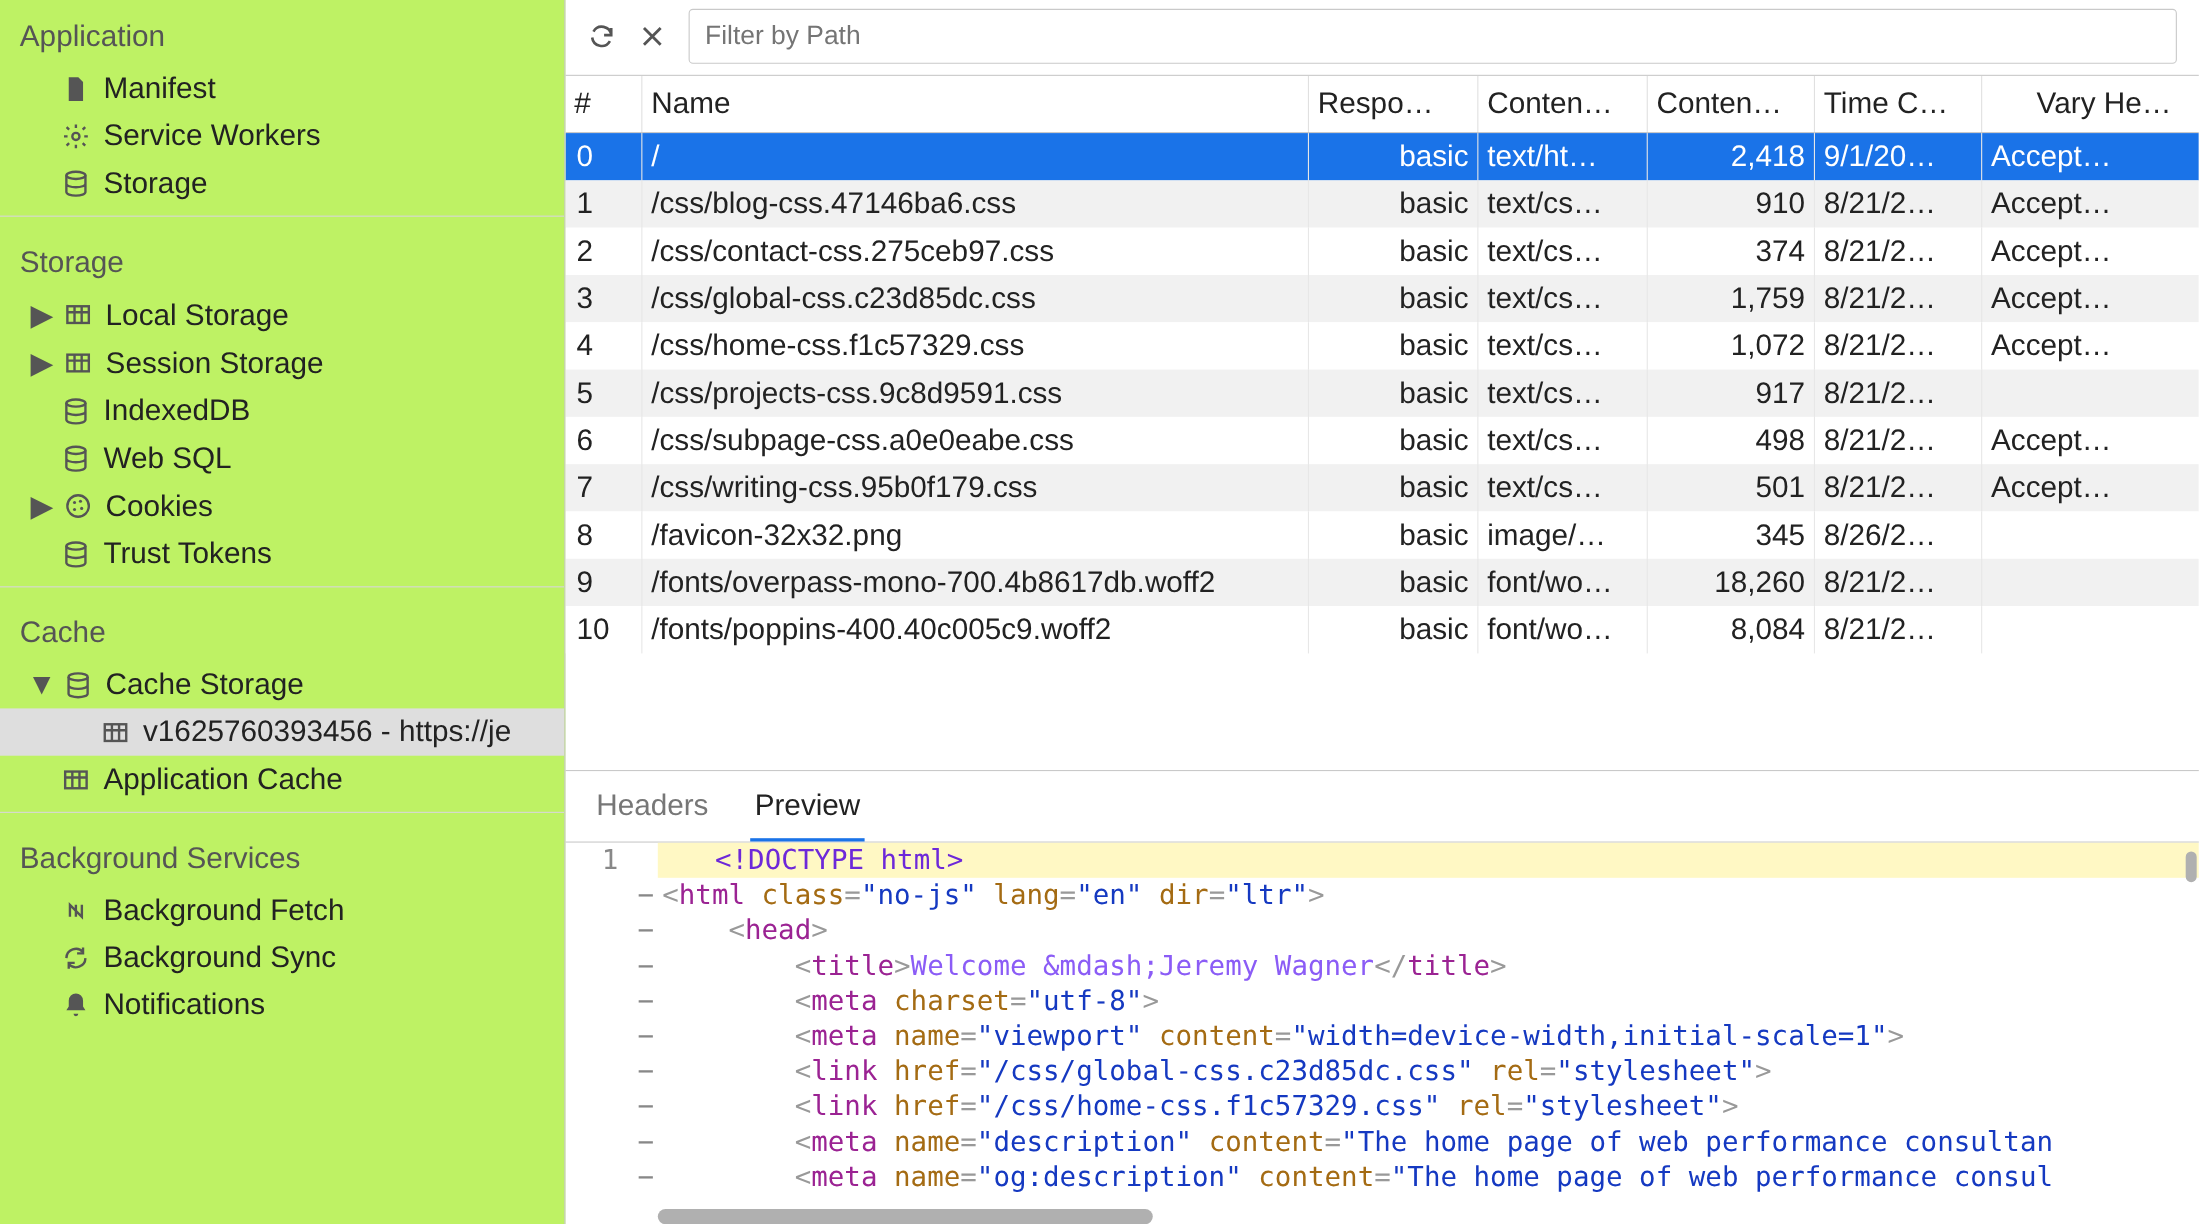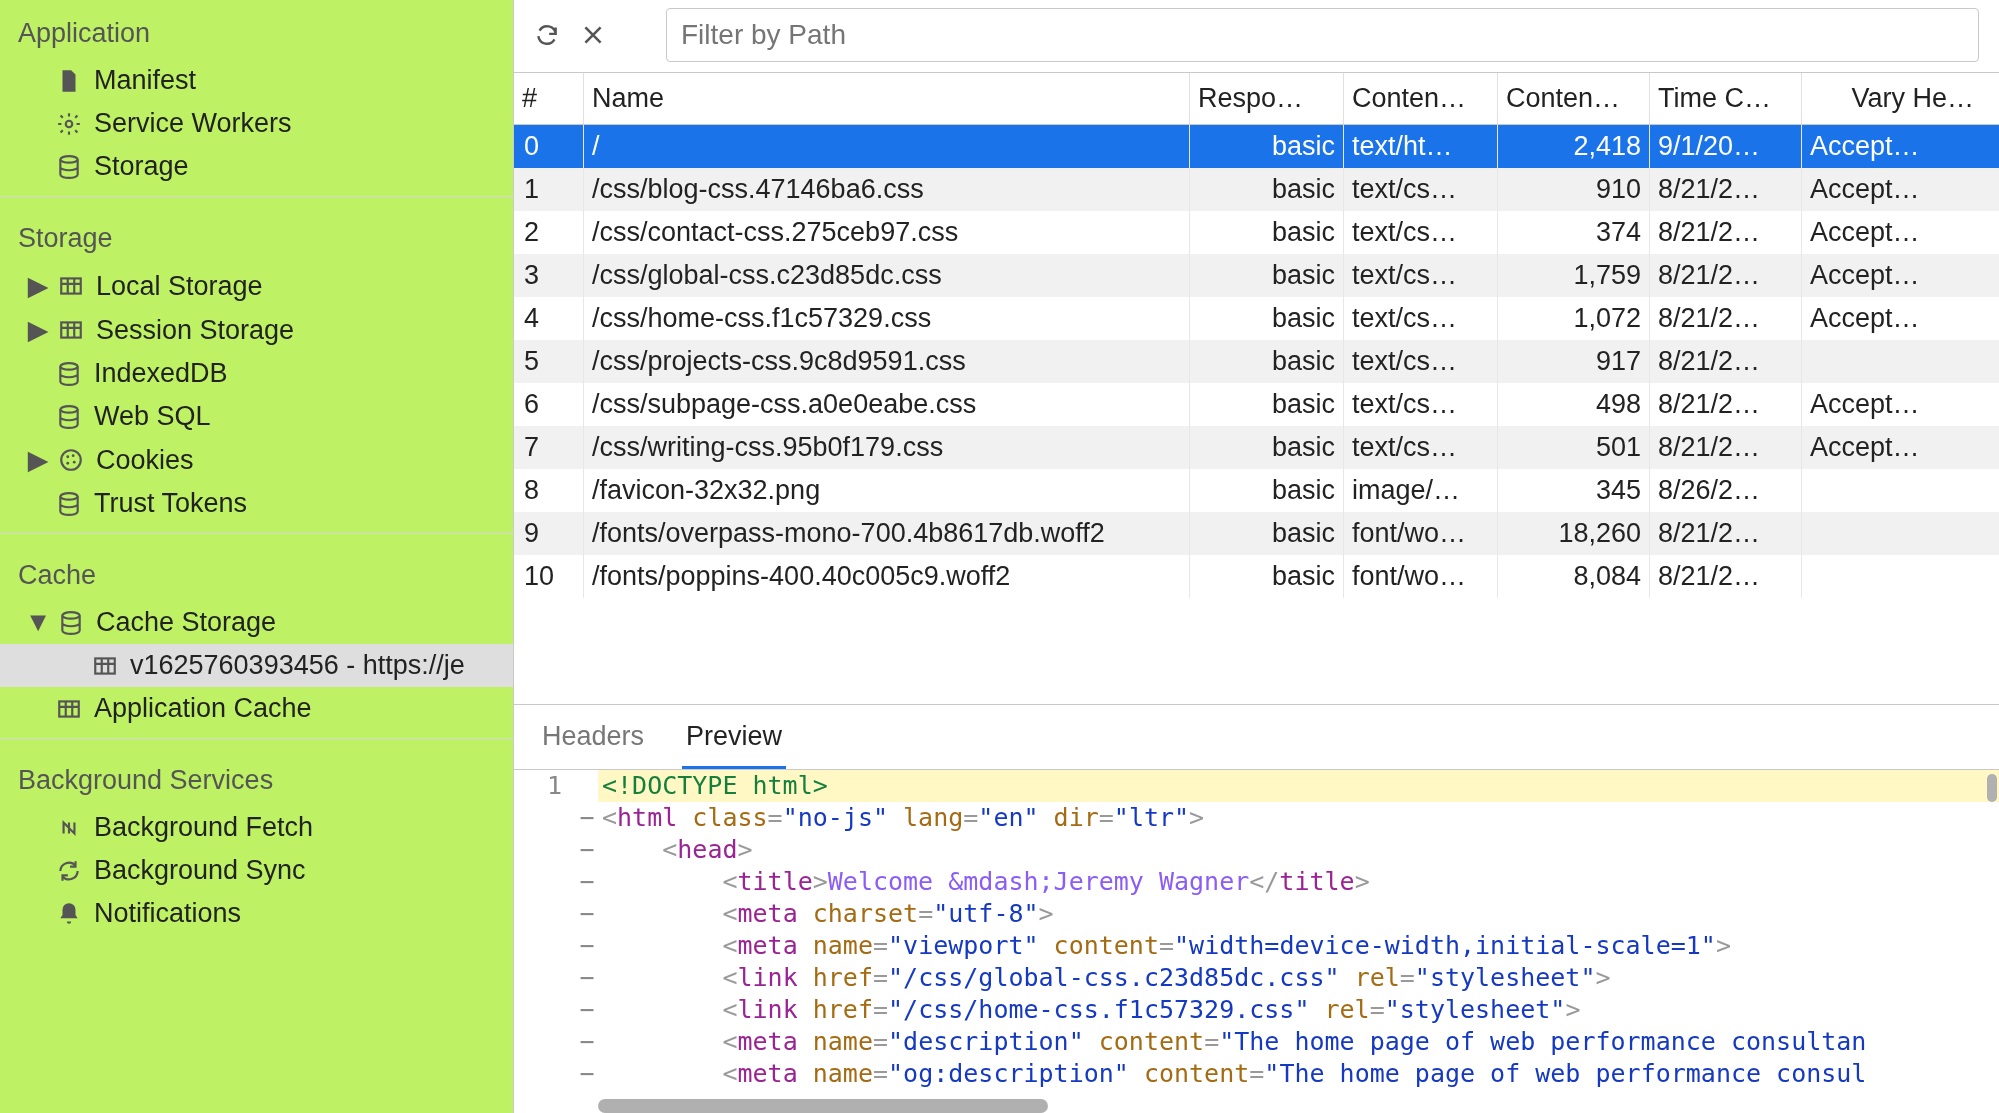--- a/index.html
+++ b/index.html
@@ -19,21 +19,21 @@
   .icon { width: 26px; height: 26px; display: inline-flex; align-items: center; justify-content: center; flex-shrink: 0; color: #555; }
   .icon svg { width: 26px; height: 26px; }
 
   
   .main { flex: 1; display: flex; flex-direction: column; height: 100%; min-width: 0; }
 
   
   .toolbar { display: flex; align-items: center; gap: 20px; padding: 8px 20px 10px 20px; border-bottom: 1px solid #c9c9c9; }
   .tool-btn { color: #555; cursor: pointer; display: inline-flex; }
   .tool-btn svg { width: 26px; height: 26px; }
-  .filter-input { flex: 1; font-size: 28px; color: #888; padding: 10px 14px; border: 1px solid #c9c9c9; border-radius: 4px; outline: none; background: #fff; margin-left: 40px; }
+  .filter-input { flex: 1; font-size: 24px; color: #888; padding: 10px 14px; border: 1px solid #c9c9c9; border-radius: 4px; outline: none; background: #fff; }
 
   
   .table-wrap { flex: 0 0 auto; height: 632px; border-bottom: 1px solid #c9c9c9; display: flex; flex-direction: column; min-width: 0; overflow: hidden; }
   .thead, .trow { display: grid; grid-template-columns: 70px 606px 154px 154px 152px 152px 180px; font-size: 27px; }
   .thead { border-bottom: 1px solid #c9c9c9; }
   .thead > div { padding: 10px 8px; border-right: 1px solid #e0e0e0; white-space: nowrap; overflow: hidden; text-overflow: ellipsis; cursor: pointer; }
   .thead > div:last-child { border-right: none; text-align: right; }
   .tbody { flex: 1; overflow: hidden; }
   .trow > div { padding: 6px 8px; border-right: 1px solid #e7e7e7; white-space: nowrap; overflow: hidden; text-overflow: ellipsis; }
   .trow > div:last-child { border-right: none; }
@@ -51,21 +51,21 @@
 
   .code-area { flex: 1; overflow: auto; font-family: "Menlo", "Consolas", monospace; font-size: 25px; line-height: 32px; position: relative; }
   .code-line { display: flex; white-space: pre; }
   .gutter { width: 62px; text-align: right; padding-right: 14px; color: #888; user-select: none; flex-shrink: 0; }
   .fold-gutter { width: 22px; text-align: center; color: #888; user-select: none; flex-shrink: 0; }
   .code { flex: 1; padding-left: 4px; }
   .code-line.hl .code { background: #fff8c4; }
   .hscroll { position: absolute; left: 84px; bottom: 0; height: 14px; width: 450px; background: #b0b0b0; border-radius: 7px; }
 
   
-  .c-doctype { color: #15803d; }
+  .c-doctype { color: #6d28d9; margin-left: 48px; }
   .c-tag { color: #9b2393; }
   .c-attr { color: #a46b13; }
   .c-str { color: #1539c1; }
   .c-text { color: #8b5cf6; }
   .c-punc { color: #999; }
 
   .vscroll-thumb { position: absolute; top: 774px; right: 2px; width: 10px; height: 28px; background: #b0b0b0; border-radius: 5px; }
 </style>
 </head>
 <body>

